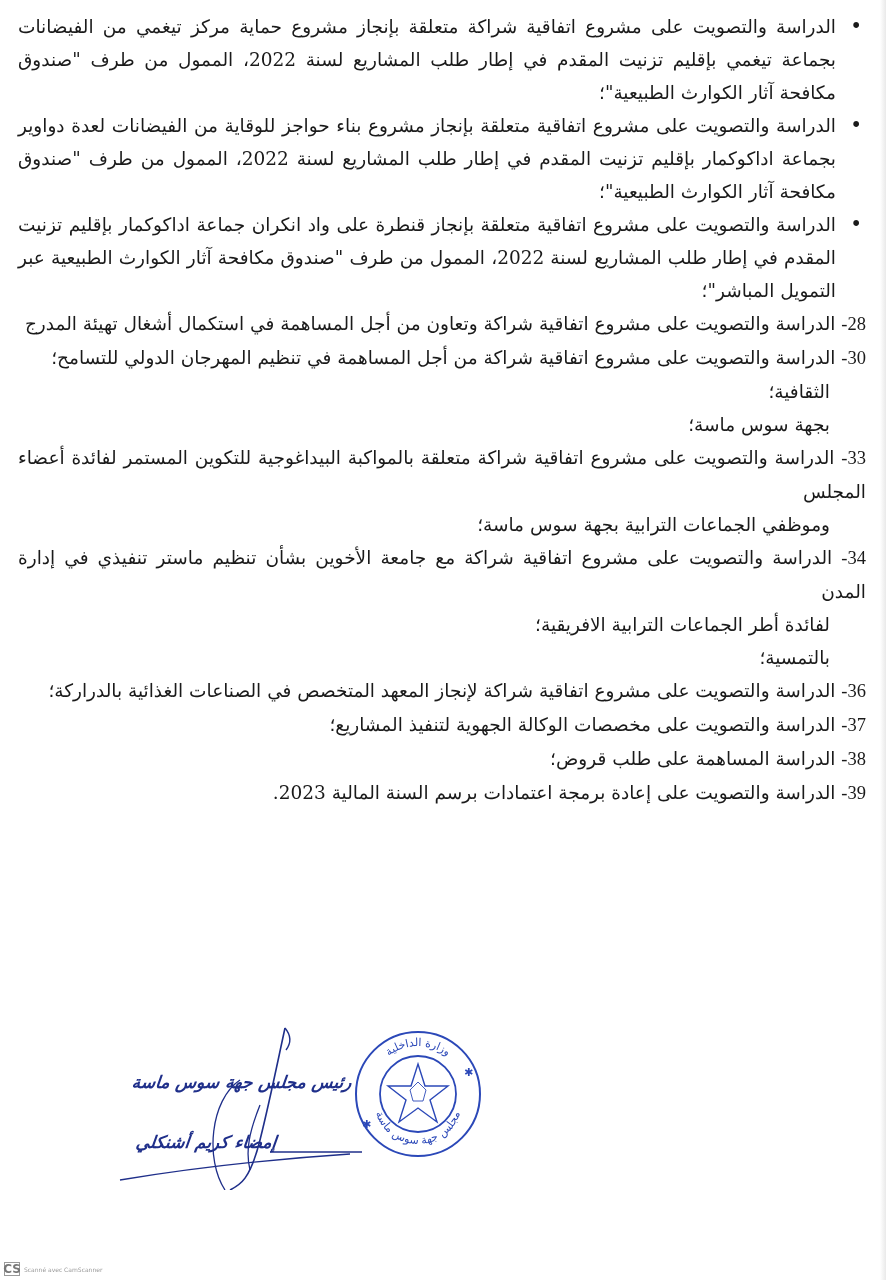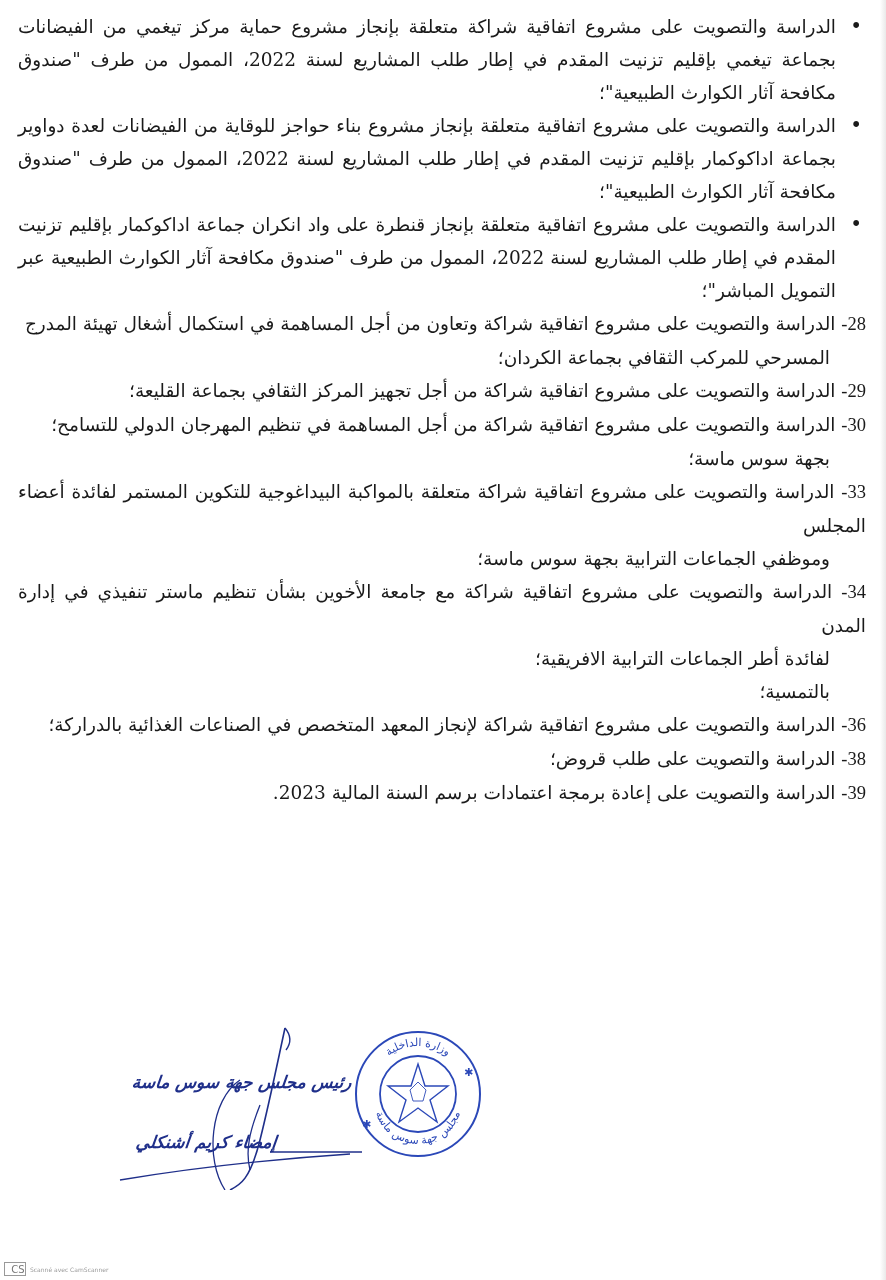--- a/index.html
+++ b/index.html
@@ -35,22 +35,22 @@
   .stamp-text { font-family:"DejaVu Sans", sans-serif; font-size:11px; fill:#2b48b8; }
   .page-number {
     position:absolute; left:0; right:0; top:1285px; text-align:center;
     font-family:"DejaVu Sans", sans-serif; font-weight:bold; font-size:16px; color:#111;
   }
   .watermark {
     position:absolute; left:4px; top:1262px; display:flex; align-items:center; gap:4px;
     font-family:"DejaVu Sans", sans-serif; font-size:6px; color:#9a9a9a;
   }
   .cs-logo {
-    width:14px; height:12px; border:1px solid #999; font-size:10px; color:#777;
-    display:flex; align-items:center; justify-content:center; font-weight:normal;padding-left:6px;
+    width:14px; height:12px; border:1px solid #999; font-size:12px; color:#777;
+    display:flex; align-items:center; justify-content:center; font-weight:bold;
   }
   .scan-edge { position:absolute; right:0; top:0; width:6px; height:1280px;
     background:linear-gradient(to left, #e9e9e9, #ffffff); }
 </style>
 </head>
 <body>
 
 <div class="page">
   <div class="scan-edge"></div>
 
@@ -65,32 +65,28 @@
     </p>
     <p class="para bullet-para">
       <span class="bullet">•</span>
       <span>الدراسة والتصويت على مشروع اتفاقية متعلقة بإنجاز قنطرة على واد انكران جماعة اداكوكمار بإقليم تزنيت المقدم في إطار طلب المشاريع لسنة 2022، الممول من طرف "صندوق مكافحة آثار الكوارث الطبيعية عبر التمويل المباشر"؛</span>
     </p>
 
     <p class="num-para">
       <span class="num">28-</span>
       <span>الدراسة والتصويت على مشروع اتفاقية شراكة وتعاون من أجل المساهمة في استكمال أشغال تهيئة المدرج</span>
     </p>
-    <p class="num-para cont">المسرحي للمركب الثقافي بجماعة الكردان؛</p>
 
-    <p class="num-para short">
-      <span class="num">29-</span>
-      <span>الدراسة والتصويت على مشروع اتفاقية شراكة من أجل تجهيز المركز الثقافي بجماعة القليعة؛</span>
-    </p>
 
     <p class="num-para short">
       <span class="num">30-</span>
       <span>الدراسة والتصويت على مشروع اتفاقية شراكة من أجل المساهمة في تنظيم المهرجان الدولي للتسامح؛</span>
     </p>
 
+    <p class="num-para cont">الثقافية؛</p>
 
     <p class="num-para cont">بجهة سوس ماسة؛</p>
 
     <p class="num-para">
       <span class="num">33-</span>
       <span>الدراسة والتصويت على مشروع اتفاقية شراكة متعلقة بالمواكبة البيداغوجية للتكوين المستمر لفائدة أعضاء المجلس</span>
     </p>
     <p class="num-para cont">وموظفي الجماعات الترابية بجهة سوس ماسة؛</p>
 
     <p class="num-para">
@@ -99,22 +95,26 @@
     </p>
     <p class="num-para cont">لفائدة أطر الجماعات الترابية الافريقية؛</p>
 
     <p class="num-para cont">بالتمسية؛</p>
 
     <p class="num-para short">
       <span class="num">36-</span>
       <span>الدراسة والتصويت على مشروع اتفاقية شراكة لإنجاز المعهد المتخصص في الصناعات الغذائية بالدراركة؛</span>
     </p>
     <p class="num-para short">
+      <span class="num">37-</span>
+      <span>الدراسة والتصويت على مخصصات الوكالة الجهوية لتنفيذ المشاريع؛</span>
+    </p>
+    <p class="num-para short">
       <span class="num">38-</span>
-      <span>الدراسة والتصويت على طلب قروض؛</span>
+      <span>الدراسة المساهمة على طلب قروض؛</span>
     </p>
     <p class="num-para short">
       <span class="num">39-</span>
       <span>الدراسة والتصويت على إعادة برمجة اعتمادات برسم السنة المالية 2023.</span>
     </p>
   </div>
 
   <div class="sig-area">
     <svg class="signature-svg" width="500" height="170">
       <path d="M185 8 C 178 40, 170 80, 160 120 S 140 165, 130 170" stroke="#1f2f8a" stroke-width="1.6" fill="none"></path>

